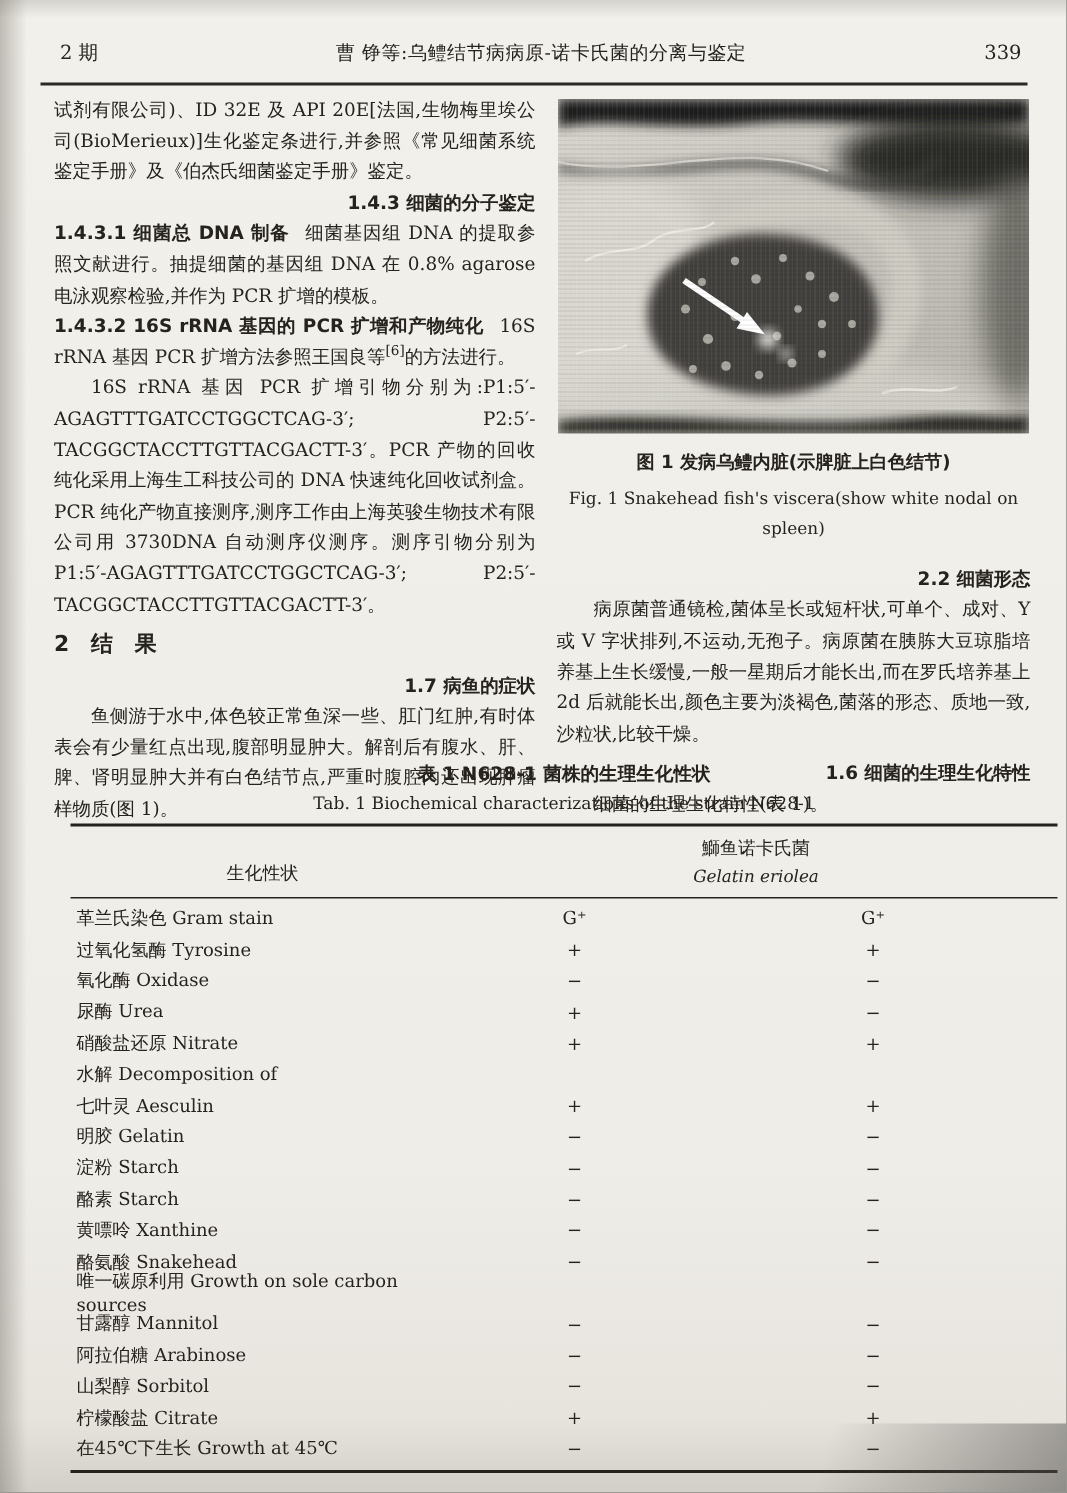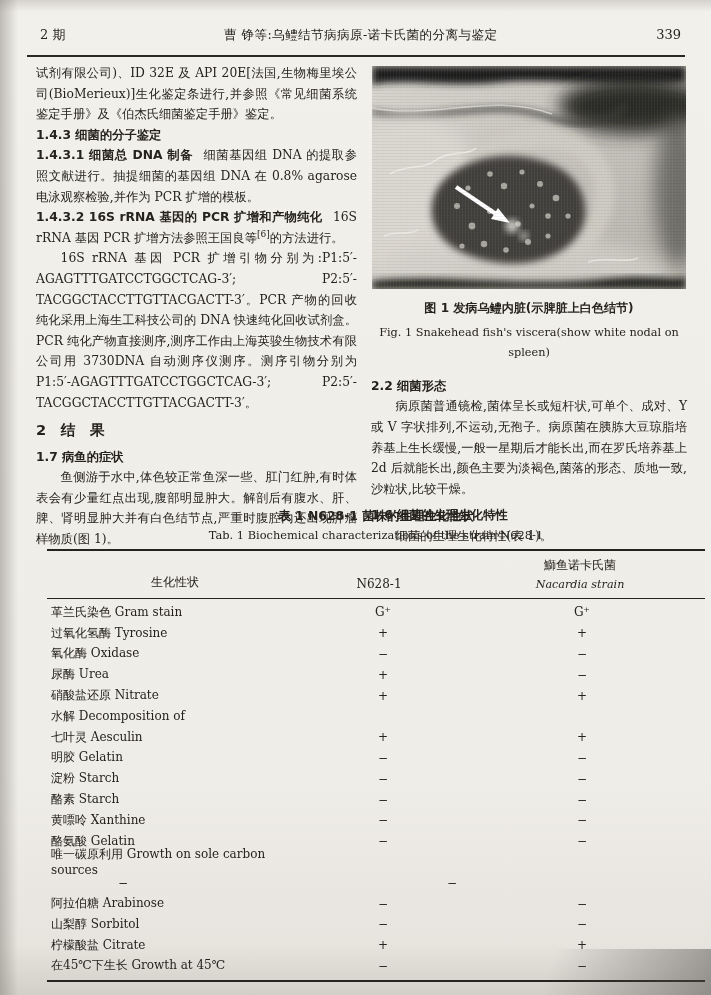--- a/index.html
+++ b/index.html
@@ -17,21 +17,21 @@
   .header{position:absolute;top:26px;left:40px;right:30px;display:flex;
     justify-content:space-between;align-items:baseline;font-size:13px;}
   .header .jtitle{font-size:12.6px;letter-spacing:.4px;}
   .rule-top{position:absolute;top:55px;left:27px;width:658px;height:2px;background:#2b2824;}
 
   .col-left{position:absolute;left:36px;top:63px;width:321px;
     font-size:12.3px;line-height:20.6px;text-align:justify;}
   .col-left p{margin:0;}
   .ind{text-indent:2em;}
   .hsec{font-family:"DejaVu Sans","Liberation Sans",sans-serif;font-weight:bold;
-    text-align:left;margin:0;}
+    text-align:right;margin:0;}
   .runin{font-family:"DejaVu Sans","Liberation Sans",sans-serif;font-weight:bold;
     margin-right:.85em;}
   .h2big{font-family:"DejaVu Sans","Liberation Sans",sans-serif;font-weight:bold;
     font-size:14.6px;word-spacing:.65em;margin:7px 0 6px !important;text-align:left;}
   sup{font-size:9px;line-height:0;}
 
   .photo{position:absolute;left:372px;top:66px;width:314px;height:223px;}
   .photo svg{display:block;}
   .photo::after{content:"";position:absolute;inset:0;pointer-events:none;
     background-image:repeating-linear-gradient(0deg,rgba(0,0,0,.05) 0 1px,transparent 1px 3px),
@@ -155,26 +155,23 @@
     <p class="ind"><span>细菌的生理生化特性(表 1)。</span></p>
   </div>
 
   <div class="tbl">
     <div class="tcap-cn">表 1  N628-1 菌株的生理生化性状</div>
     <div class="tcap-en">Tab. 1  Biochemical characterizations of the strain N628-1</div>
     <div class="thead">
       <div class="th hc1">
         <div>生化性状</div>
       </div>
-      <div class="th hc2">
-        <div>N628-1</div>
-      </div>
       <div class="th hc3">
         <div>鰤鱼诺卡氏菌</div>
-        <div class="en it">Nacardia strain</div>
+        <div class="en it">Gelatin eriolea</div>
       </div>
     </div>
     <div class="tbody">
       <div class="trow">
           <span class="rc1">革兰氏染色 Gram stain</span>
           <span class="rc2">G⁺</span>
           <span class="rc3">G⁺</span>
         </div>
       <div class="trow">
           <span class="rc1">过氧化氢酶 Tyrosine</span>
@@ -220,30 +217,31 @@
           <span class="rc1">酪素 Starch</span>
           <span class="rc2">−</span>
           <span class="rc3">−</span>
         </div>
       <div class="trow">
           <span class="rc1">黄嘌呤 Xanthine</span>
           <span class="rc2">−</span>
           <span class="rc3">−</span>
         </div>
       <div class="trow">
-          <span class="rc1">酪氨酸 Gelatin</span>
+          <span class="rc1">酪氨酸 Snakehead</span>
           <span class="rc2">−</span>
           <span class="rc3">−</span>
         </div>
       <div class="trow">
           <span class="rc1">唯一碳原利用 Growth on sole carbon sources</span>
           <span class="rc2"></span>
           <span class="rc3"></span>
         </div>
       <div class="trow">
+          <span class="rc1">甘露醇 Mannitol</span>
           <span class="rc2">−</span>
           <span class="rc3">−</span>
         </div>
       <div class="trow">
           <span class="rc1">阿拉伯糖 Arabinose</span>
           <span class="rc2">−</span>
           <span class="rc3">−</span>
         </div>
       <div class="trow">
           <span class="rc1">山梨醇 Sorbitol</span>

